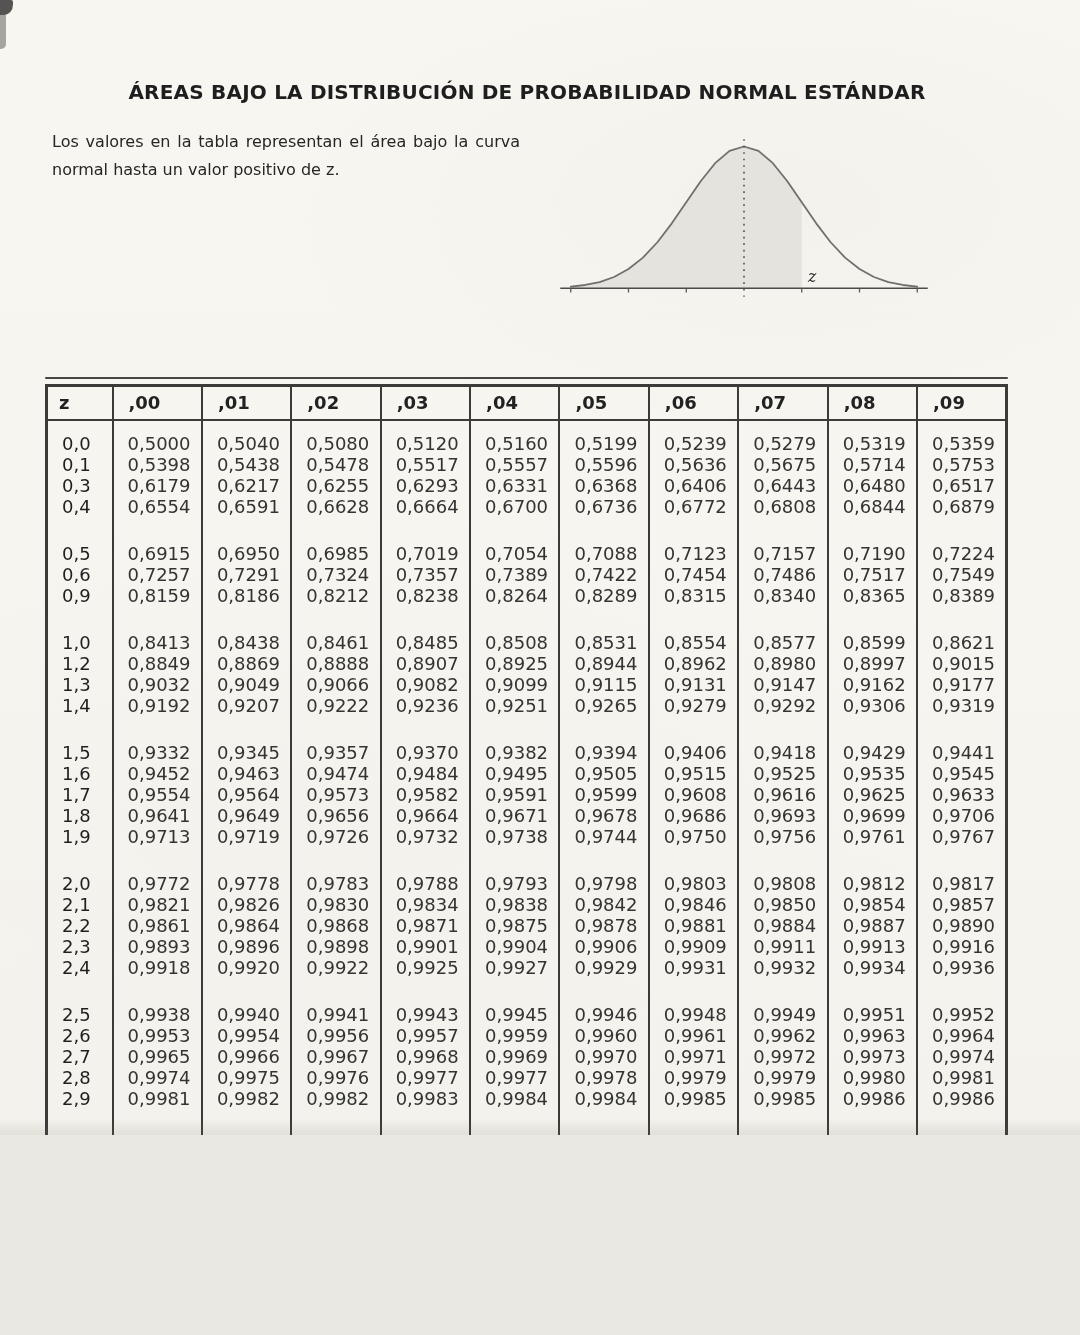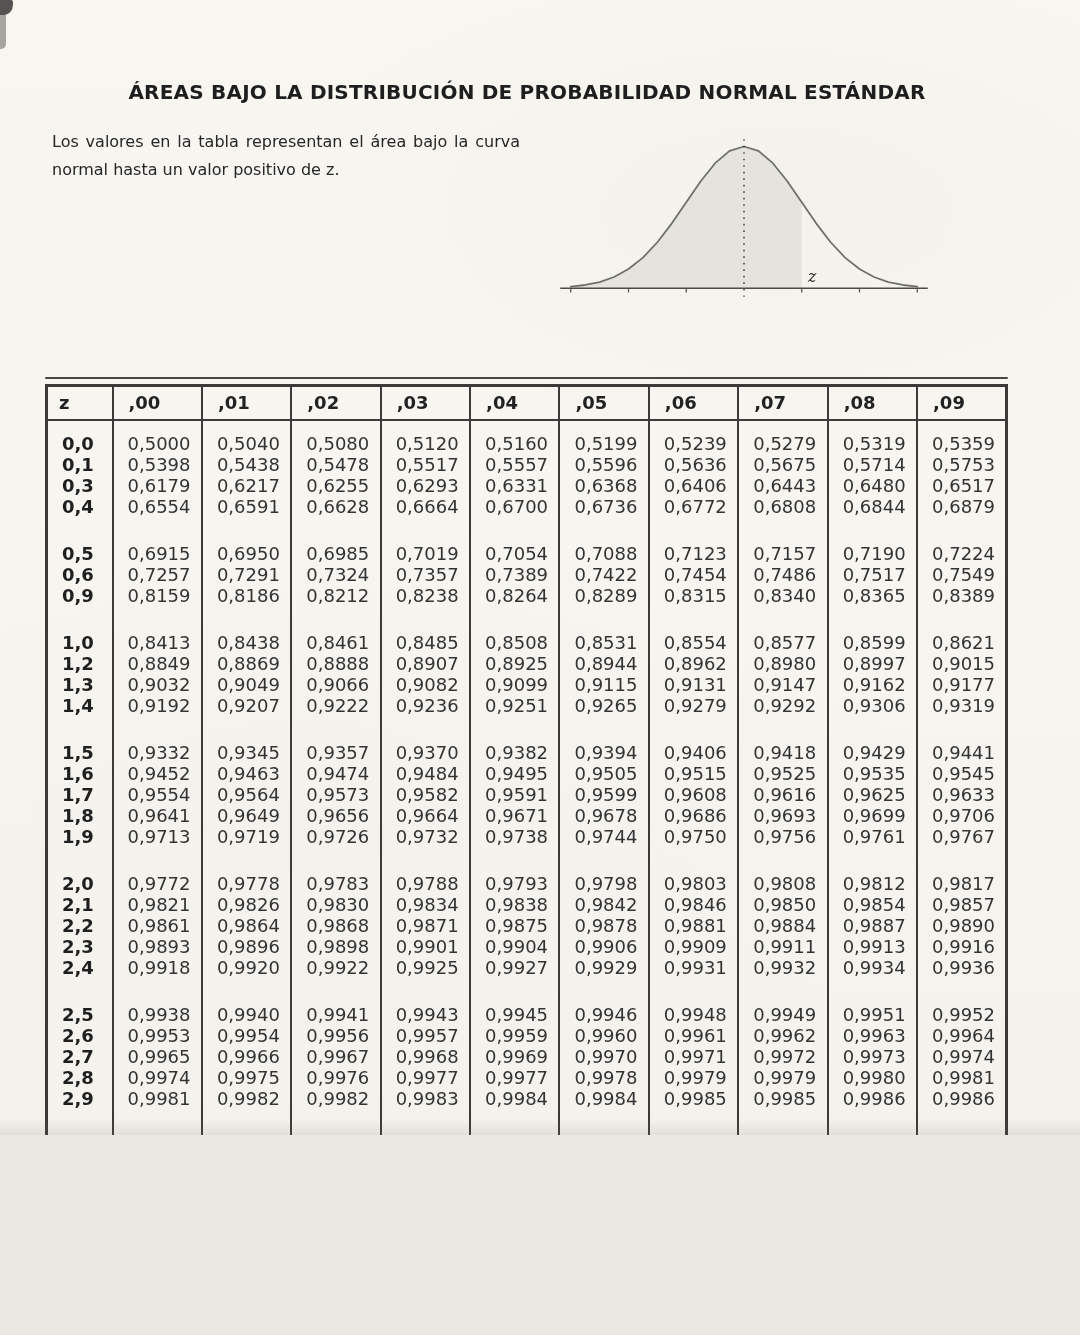--- a/index.html
+++ b/index.html
@@ -83,21 +83,21 @@
     color: #222;
   }
   table.z-table thead th.z-col { padding-left: 11px; }
   table.z-table td {
     font-size: 18px;
     line-height: 21px;
     height: 21px;
     padding: 0 0 0 14px;
     color: #333;
   }
-  table.z-table td.z-cell { font-weight: bold; color: #1f1f1f; }
+  table.z-table td.z-cell { font-weight: normal; color: #1f1f1f; }
   table.z-table tr.gfirst td { padding-top: 12px; }
   table.z-table tr.gstart td { padding-top: 26px; }
   table.z-table tr.glast td  { padding-bottom: 10px; text-align: right; }
 </style>
 </head>
 <body>
 
 <div class="page">
 
   <div class="scan-mark-1"></div>

